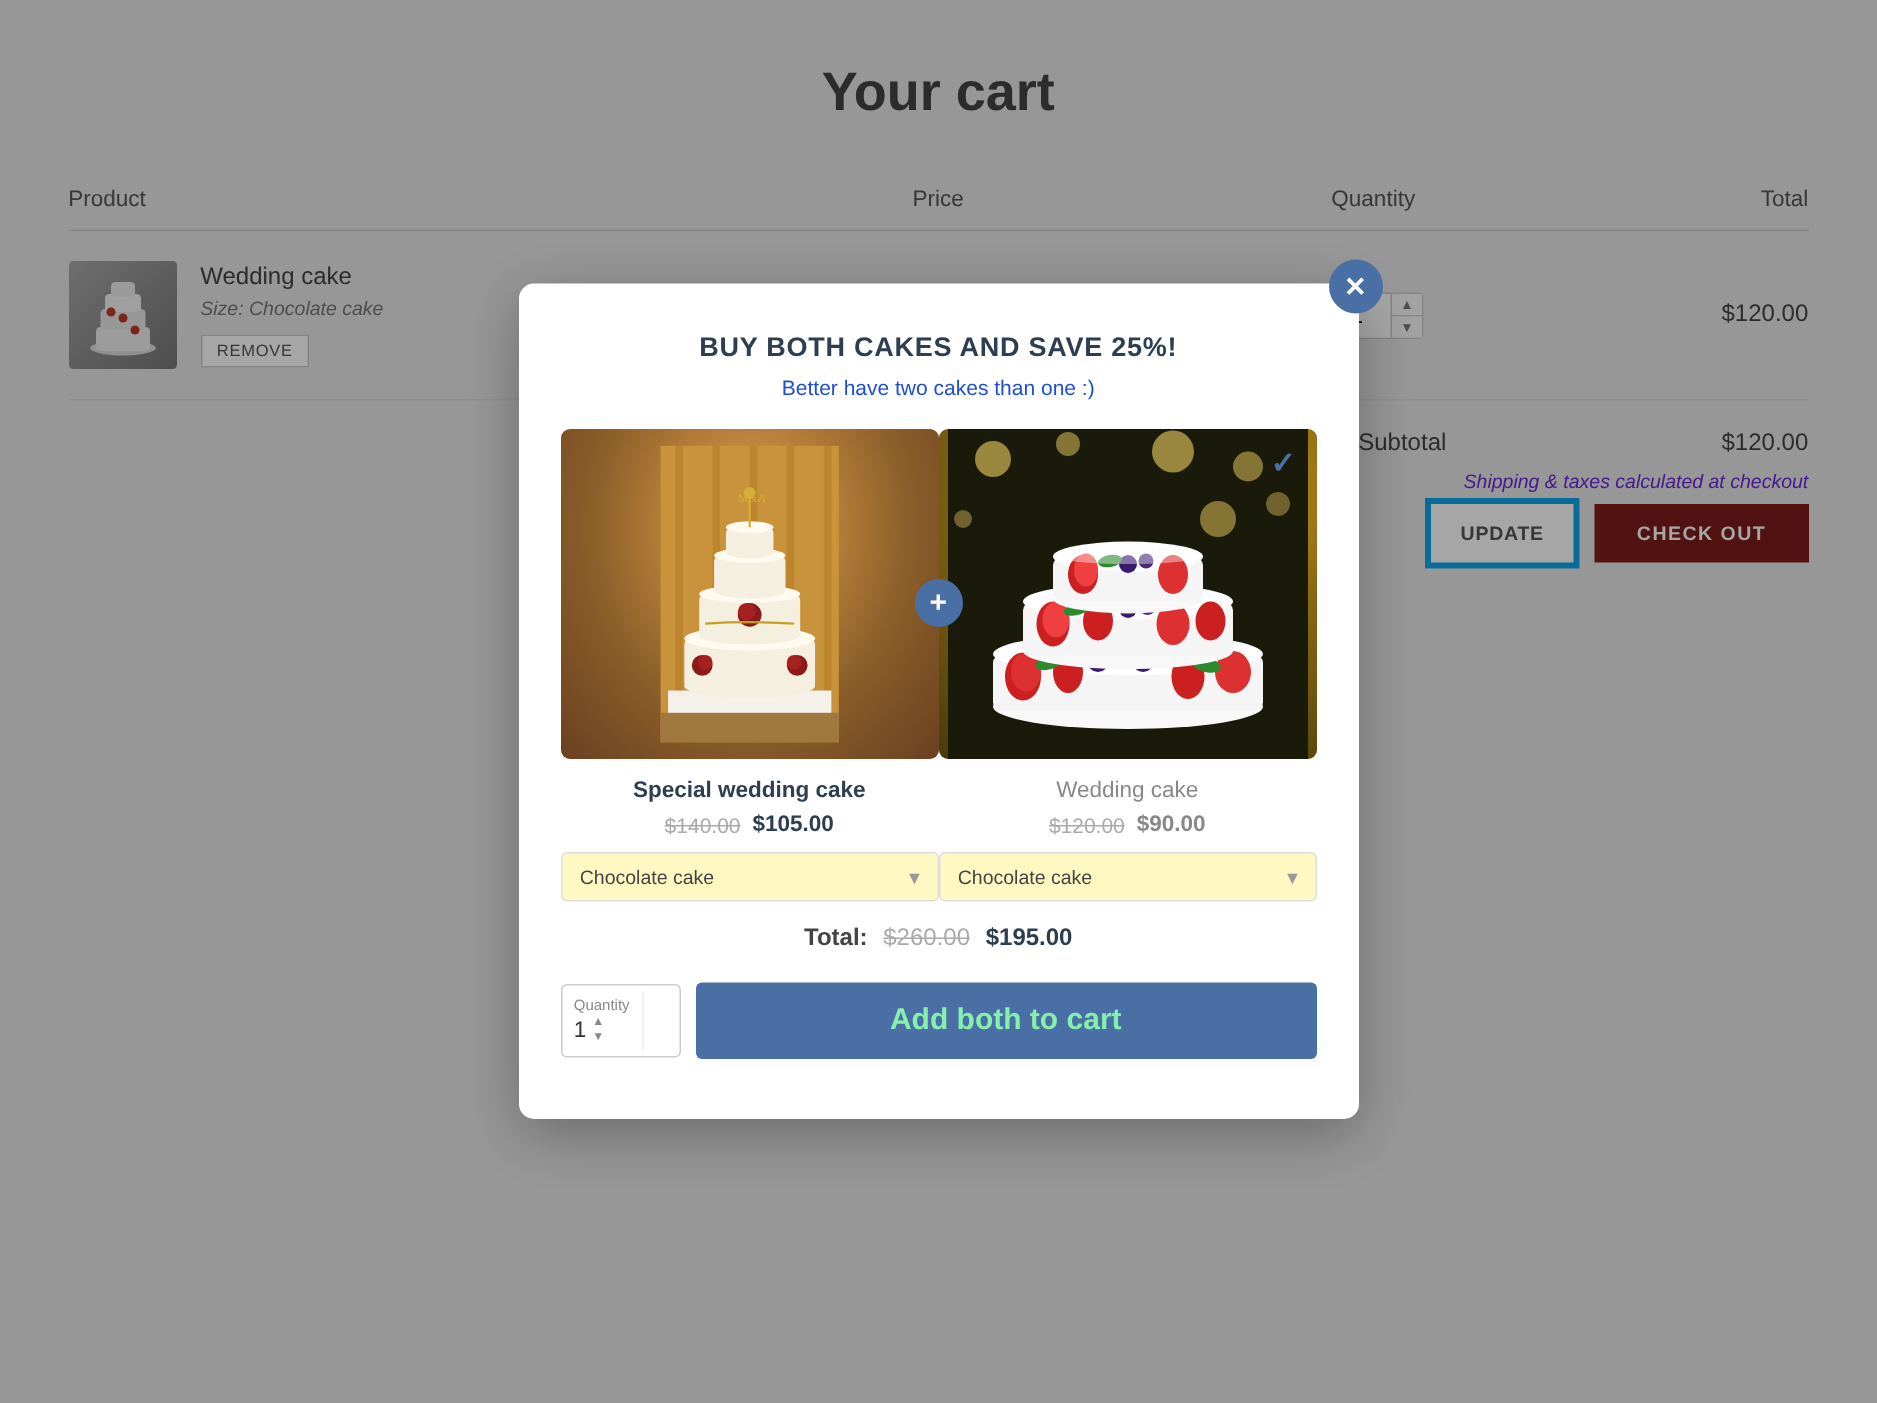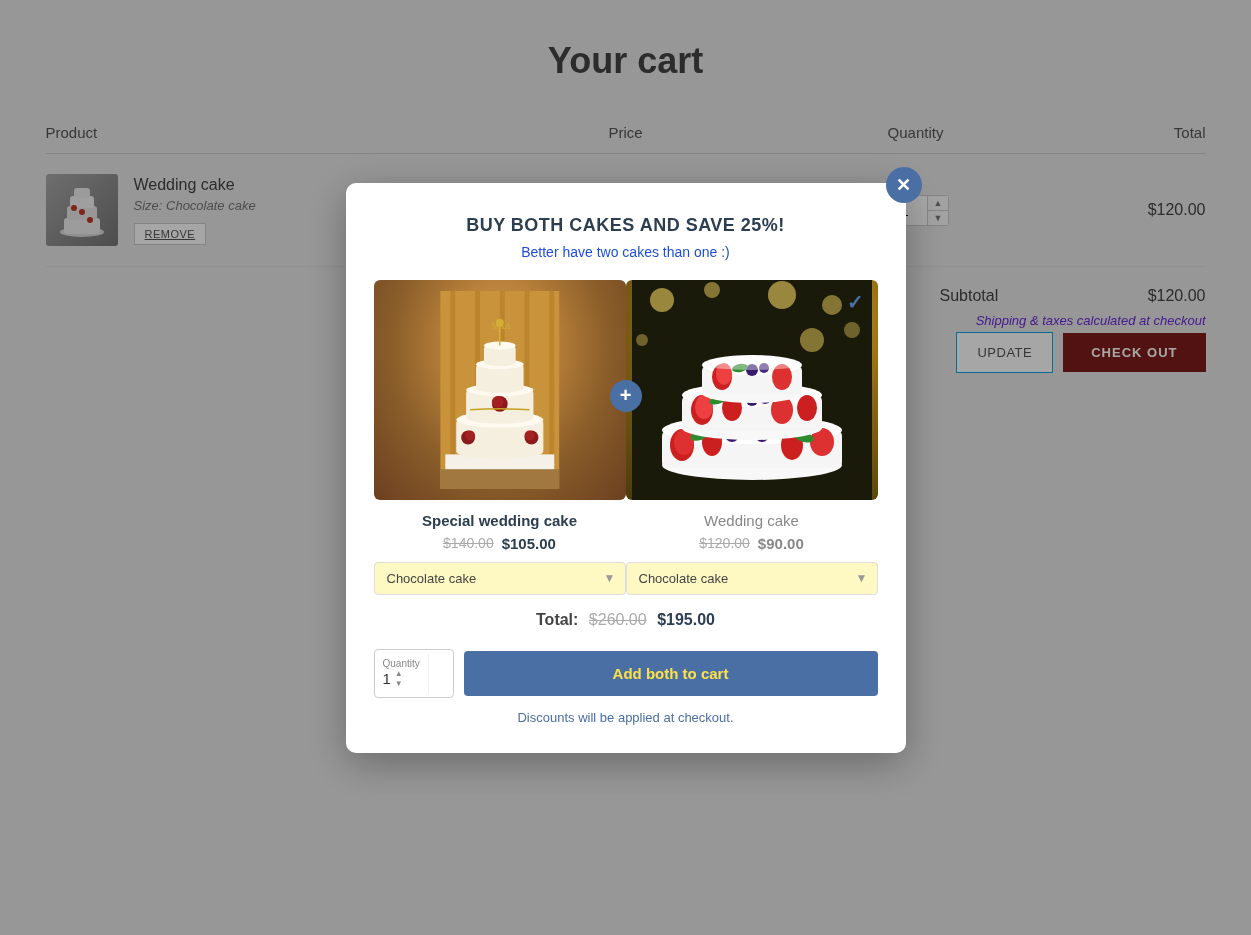--- a/index.html
+++ b/index.html
@@ -65,21 +65,20 @@
     .cart-product-remove {
       margin-top: 10px;
       border: 1px solid #ccc;
       background: #fff;
       padding: 4px 10px;
       font-size: 11px;
       letter-spacing: 0.5px;
       cursor: pointer;
       color: #555;
       text-transform: uppercase;
-      text-decoration: underline;
     }
 
     .cart-price-col {
       flex: 2;
       text-align: center;
       color: #555;
     }
 
     .cart-qty-col {
       flex: 2;
@@ -137,43 +136,42 @@
       text-align: right;
       min-width: 300px;
     }
 
     .subtotal-row {
       display: flex;
       justify-content: space-between;
       font-size: 16px;
       color: #444;
       margin-bottom: 8px;
-      padding-left: 34px;
     }
 
     .shipping-note {
       font-size: 13px;
       color: #6d28d9;
       font-style: italic;
       margin-bottom: 4px;
     }
 
     .cart-actions {
       display: flex;
       gap: 10px;
       justify-content: flex-end;
       align-items: center;
     }
 
     .btn-update {
-      border: 1px solid #0ea5e9;
+      border: 4px solid #0ea5e9;
       background: #fff;
       padding: 12px 20px;
       font-size: 13px;
-      font-weight: 400;
+      font-weight: 700;
       letter-spacing: 0.5px;
       cursor: pointer;
       color: #555;
       text-transform: uppercase;
     }
 
     .btn-checkout {
       background: #7f1d1d;
       color: #fff;
       border: none;
@@ -424,25 +422,25 @@
       border-radius: 4px;
       display: flex;
       align-items: center;
       padding: 4px 0;
       min-width: 80px;
     }
 
     .btn-add-both {
       flex: 1;
       background: #4a6fa5;
-      color: #fde047;
+      color: #86efac;
       border: none;
       border-radius: 4px;
       padding: 14px 24px;
-      font-size: 15px;
+      font-size: 20px;
       font-weight: 600;
       cursor: pointer;
     }
 
     .discount-note {
       text-align: center;
       font-size: 13px;
       color: #4a6fa5;
     }
 
@@ -710,18 +708,17 @@
               <div style="display:flex;flex-direction:column;">
                 <button style="font-size:8px;color:#888;background:none;border:none;cursor:pointer;padding:1px 0;line-height:1;">▲</button>
                 <button style="font-size:8px;color:#888;background:none;border:none;cursor:pointer;padding:1px 0;line-height:1;">▼</button>
               </div>
             </div>
           </div>
         </div>
         <button class="btn-add-both">Add both to cart</button>
       </div>
 
-      <div class="discount-note">Discounts will be applied at checkout.</div>
 
     </div>
   </div>
 
 </div>
 
 </body></html>

